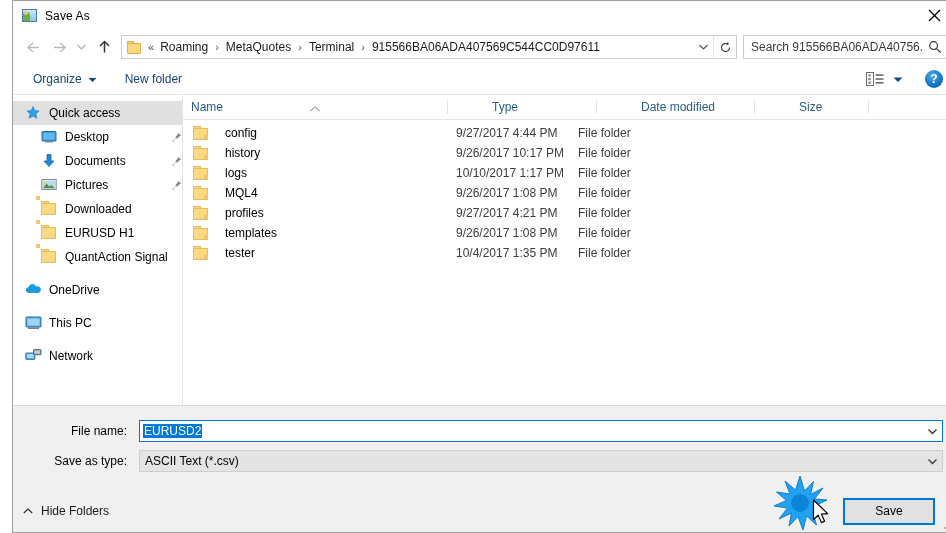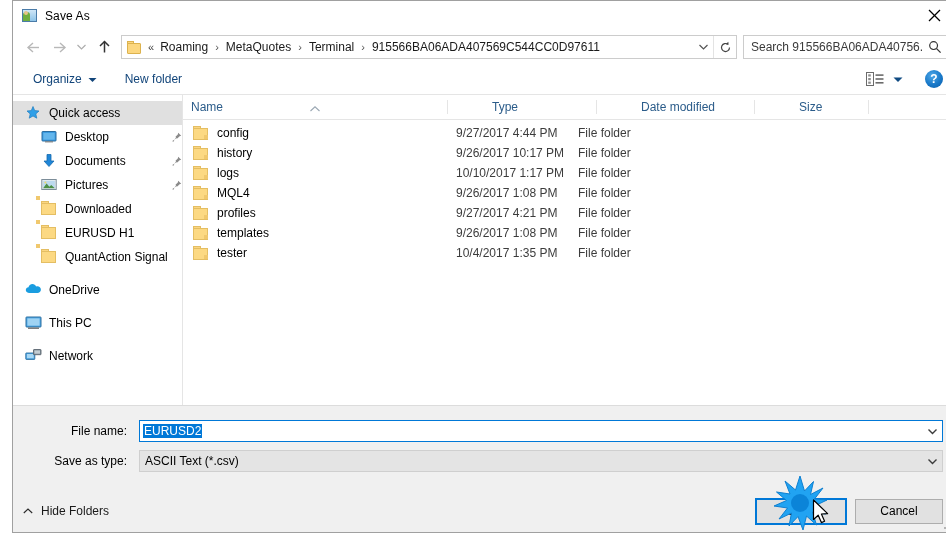--- a/index.html
+++ b/index.html
@@ -342,20 +342,21 @@
     align-items: center;
     font-size: 12px;
     color: #000;
   }
   .cell-name {
     width: 265px; min-width: 265px;
     display: flex; align-items: center;
     padding-left: 10px;
     box-sizing: border-box;
     overflow: hidden;
+    gap: 8px;
   }
   .cell-name .folder { margin-right: 8px; flex: none; }
   .cell-date {
     width: 122px; min-width: 122px;
     padding-left: 8px;
     box-sizing: border-box;
     color: #3c3c3c;
     white-space: nowrap;
   }
   .cell-type {
@@ -889,21 +890,20 @@
     <div class="hidefolders">
       <span class="hf-caret">
         <svg width="10" height="6" viewBox="0 0 10 6">
             <path d="M0.8 5 L5 1 L9.2 5" fill="none" stroke="#2a2a2a" stroke-width="1.1"></path>
           </svg>
       </span>
       <span>Hide Folders</span>
     </div>
     <div class="btns">
       <div class="btn primary">Save</div>
-      <div class="btn">Cancel</div>
     </div>
     <div class="grip">
       <i style="right:0;bottom:0;"></i>
       <i style="right:4px;bottom:0;"></i>
       <i style="right:8px;bottom:0;"></i>
       <i style="right:0;bottom:4px;"></i>
       <i style="right:4px;bottom:4px;"></i>
       <i style="right:0;bottom:8px;"></i>
     </div>
   </div>

